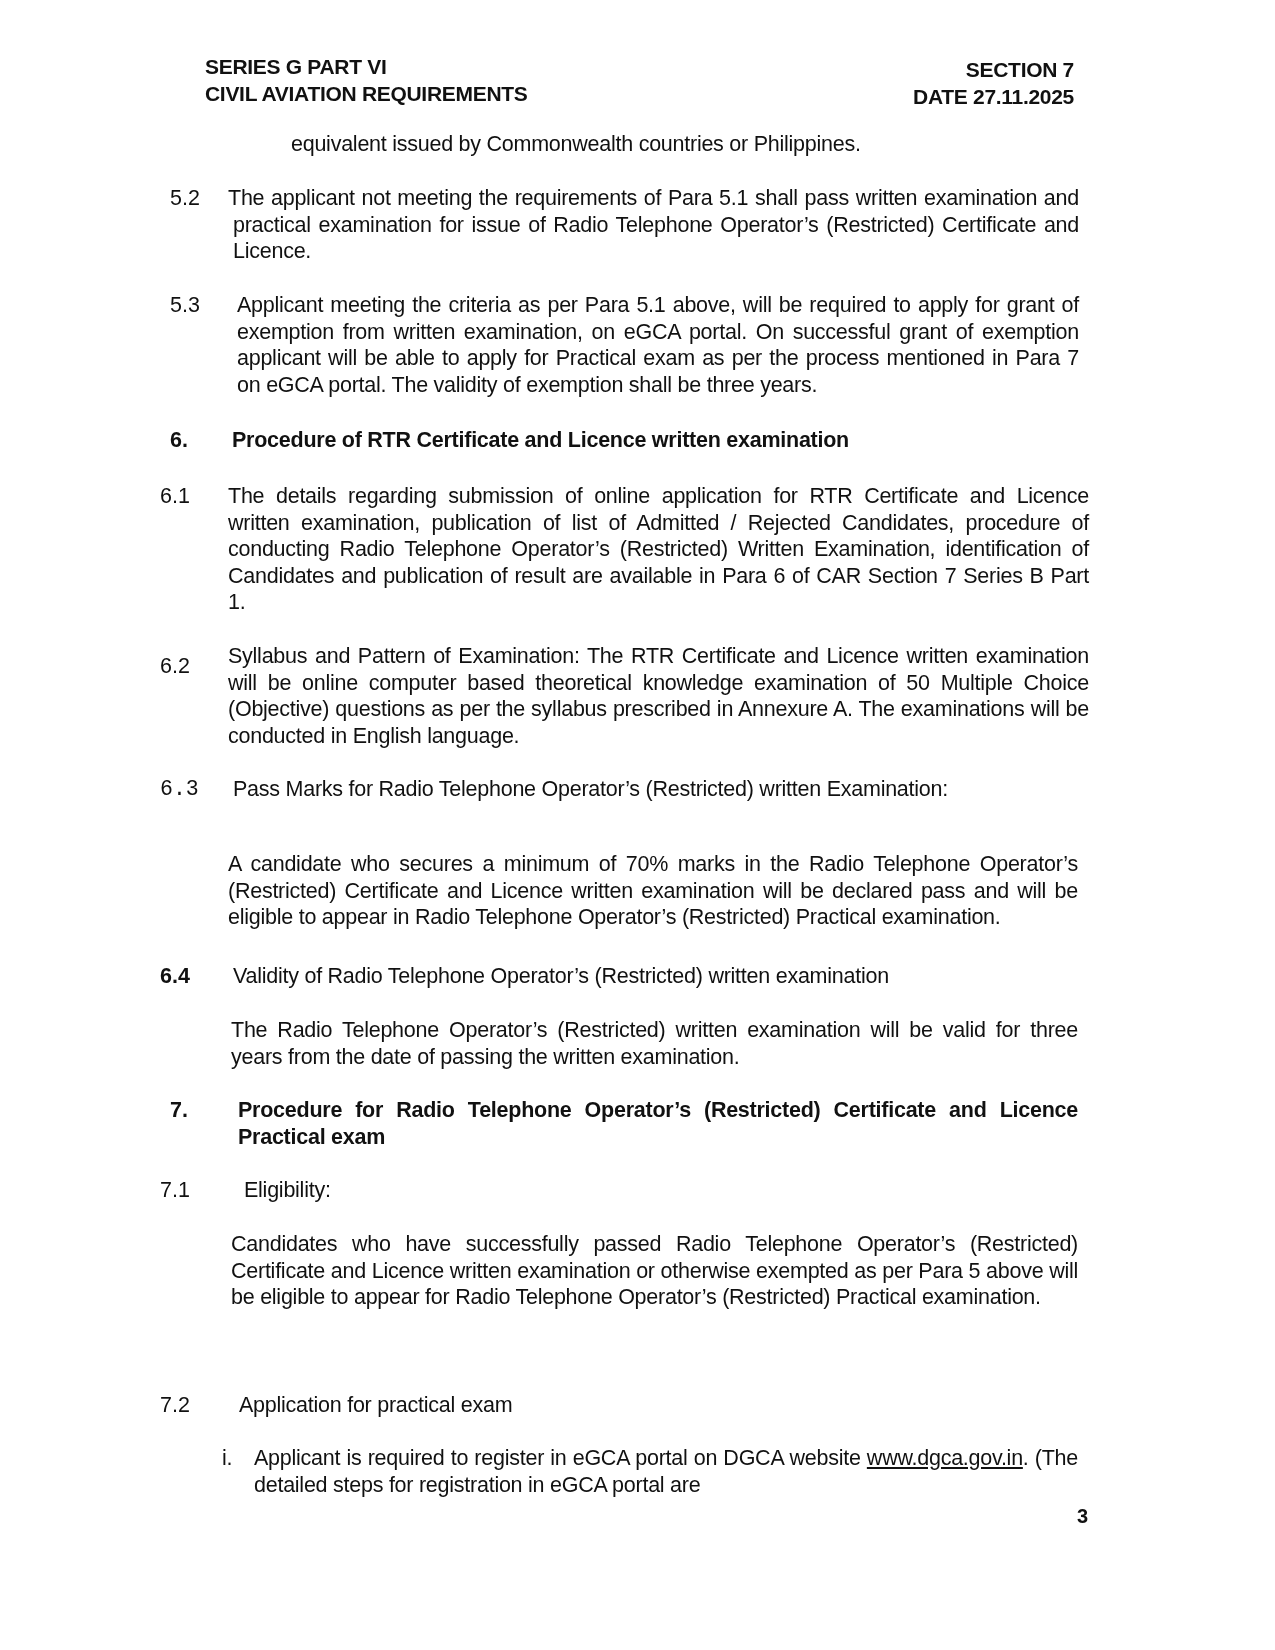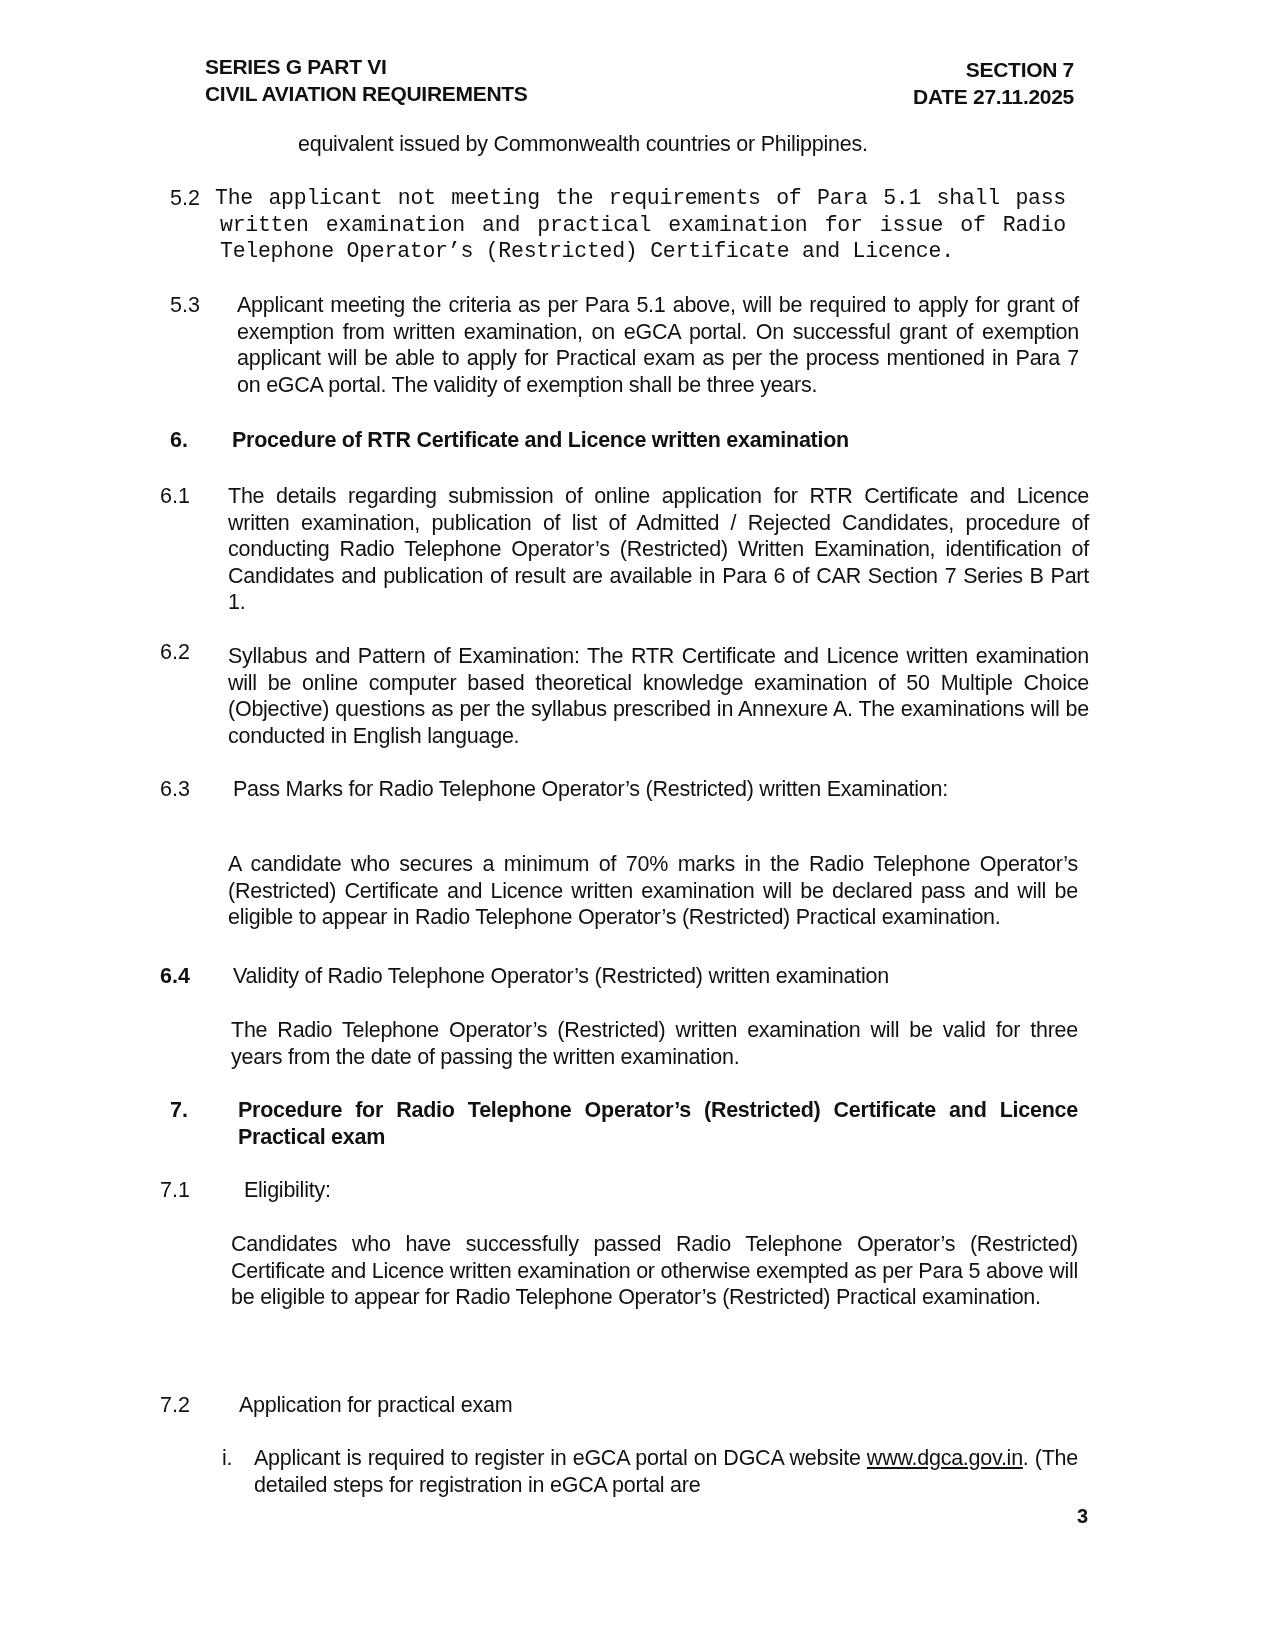--- a/index.html
+++ b/index.html
@@ -26,38 +26,38 @@
 
   <div class="hdr hdr-left">
     <div>SERIES G PART VI</div>
     <div>CIVIL AVIATION REQUIREMENTS</div>
   </div>
   <div class="hdr hdr-right">
     <div>SECTION 7</div>
     <div>DATE 27.11.2025</div>
   </div>
 
-  <div class="abs t" style="left:298px; top:131px;">equivalent issued by Commonwealth countries or Philippines.</div>
+  <div class="abs t" style="left:291px; top:131px;">equivalent issued by Commonwealth countries or Philippines.</div>
 
   <div class="num" style="left:170px; top:185px;">5.2</div>
-  <div class="abs t j" style="left:220px; top:185px; width:846px; text-indent:-5px;font-family:Liberation Mono, monospace;">The applicant not meeting the requirements of Para 5.1 shall pass written examination and practical examination for issue of Radio Telephone Operator’s (Restricted) Certificate and Licence.</div>
+  <div class="abs t j" style="left:233px; top:185px; width:846px; text-indent:-5px;">The applicant not meeting the requirements of Para 5.1 shall pass written examination and practical examination for issue of Radio Telephone Operator’s (Restricted) Certificate and Licence.</div>
 
   <div class="num" style="left:170px; top:292px;">5.3</div>
   <div class="abs t j" style="left:237px; top:292px; width:842px;">Applicant meeting the criteria as per Para 5.1 above, will be required to apply for grant of exemption from written examination, on eGCA portal. On successful grant of exemption applicant will be able to apply for Practical exam as per the process mentioned in Para 7 on eGCA portal. The validity of exemption shall be three years.</div>
 
   <div class="num b" style="left:170px; top:427px;">6.</div>
   <div class="abs t b" style="left:232px; top:427px;">Procedure of RTR Certificate and Licence written examination</div>
 
   <div class="num" style="left:160px; top:483px;">6.1</div>
   <div class="abs t j" style="left:228px; top:483px; width:861px;">The details regarding submission of online application for RTR Certificate and Licence written examination, publication of list of Admitted / Rejected Candidates, procedure of conducting Radio Telephone Operator’s (Restricted) Written Examination, identification of Candidates and publication of result are available in Para 6 of CAR Section 7 Series B Part 1.</div>
 
-  <div class="num" style="left:160px; top:639px;text-align:center;">6.2</div>
+  <div class="num" style="left:160px; top:653px;text-align:center;">6.2</div>
   <div class="abs t j" style="left:228px; top:643px; width:861px;">Syllabus and Pattern of Examination: The RTR Certificate and Licence written examination will be online computer based theoretical knowledge examination of 50 Multiple Choice (Objective) questions as per the syllabus prescribed in Annexure A. The examinations will be conducted in English language.</div>
 
-  <div class="num" style="left:160px; top:776px;">6.3</div>
+  <div class="num" style="left:160px; top:776px;font-family:Liberation Mono, monospace;">6.3</div>
   <div class="abs t" style="left:233px; top:776px;">Pass Marks for Radio Telephone Operator’s (Restricted) written Examination:</div>
   <div class="abs t j" style="left:228px; top:829px; width:850px;margin-top:22px;">A candidate who secures a minimum of 70% marks in the Radio Telephone Operator’s (Restricted) Certificate and Licence written examination will be declared pass and will be eligible to appear in Radio Telephone Operator’s (Restricted) Practical examination.</div>
 
   <div class="num" style="left:160px; top:963px;font-weight:bold;">6.4</div>
   <div class="abs t j" style="left:231px; top:1017px; width:847px;">The Radio Telephone Operator’s (Restricted) written examination will be valid for three years from the date of passing the written examination.</div>
   <div class="abs t" style="left:233px; top:963px;">Validity of Radio Telephone Operator’s (Restricted) written examination</div>
 
   <div class="num b" style="left:170px; top:1097px;">7.</div>
   <div class="abs t b j" style="left:238px; top:1097px; width:840px;">Procedure for Radio Telephone Operator’s (Restricted) Certificate and Licence Practical exam</div>
 

